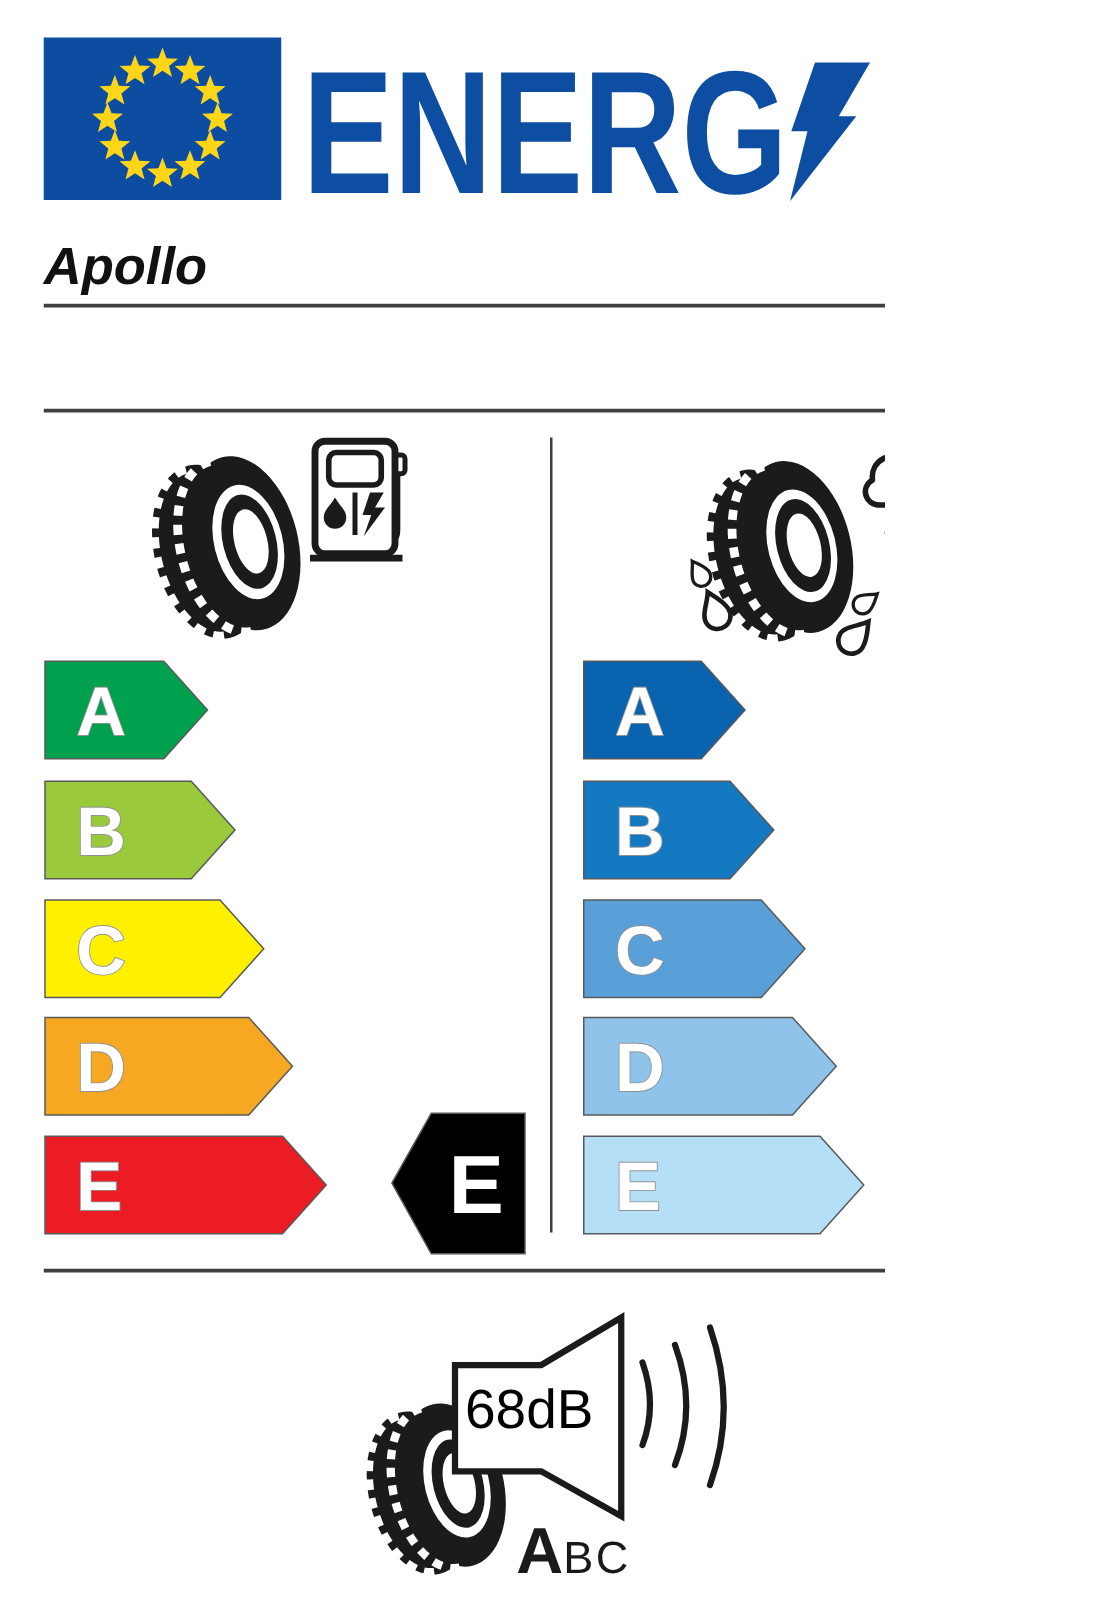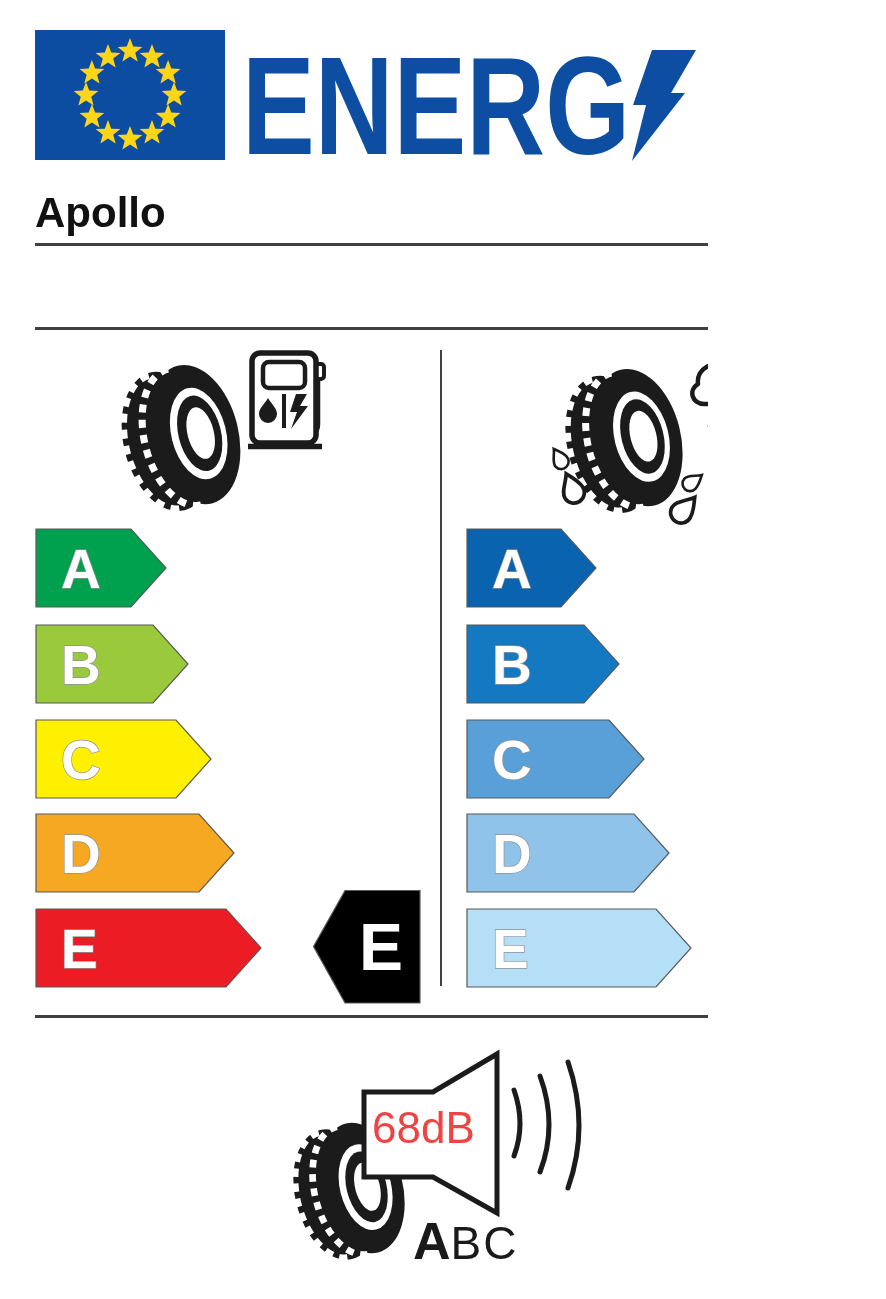--- a/index.html
+++ b/index.html
@@ -4,45 +4,45 @@
 <style>
   html,body{margin:0;padding:0;background:#fff;}
   #label-root{
     position:relative;width:708px;height:1299px;background:#fff;
     font-family:"Liberation Sans", sans-serif;overflow:hidden;
   }
   .abs{position:absolute;}
   .hline{position:absolute;left:35px;width:816px;height:3px;background:#404042;}
   #brand-name{
     position:absolute;left:35px;top:190px;margin:0;
-    font-size:42px;font-weight:bold;color:#111;line-height:1.1;
+    font-size:42px;font-weight:bold;color:#111;line-height:1.1;font-style:italic;
   }
   .arrow-letter{
     font-family:"Liberation Sans", sans-serif;
     font-weight:bold;font-size:55px;
     fill:#ffffff;stroke:#8F9194;stroke-width:1.4px;paint-order:stroke;
   }
   .ind-letter{
     font-family:"Liberation Sans", sans-serif;
     font-weight:bold;font-size:66px;text-anchor:middle;
   }
   .logo-text{
     font-family:"Liberation Sans", sans-serif;
     font-weight:bold;font-size:140px;
   }
   #noise-db{
     position:absolute;left:372px;top:1106px;width:100px;
-    font-size:44px;color:#ef4444;letter-spacing:0px;line-height:1.0;
+    font-size:44px;color:#000000;letter-spacing:0px;line-height:1.0;
   }
   #noise-rating{
     position:absolute;left:413px;top:1218px;
     display:flex;align-items:baseline;color:#1a1a1a;
   }
   #noise-rating .big{font-size:52px;font-weight:800;line-height:0.9;}
-  #noise-rating .small{font-size:46px;font-weight:400;line-height:0.9;letter-spacing:2px;}
+  #noise-rating .small{font-size:36px;font-weight:400;line-height:0.9;letter-spacing:2px;}
   svg{display:block;overflow:visible;}
   #defs-svg{position:absolute;width:0;height:0;}
 </style>
 </head>
 <body>
 
 <div id="label-root">
 
   <svg id="defs-svg" aria-hidden="true">
     <defs>

